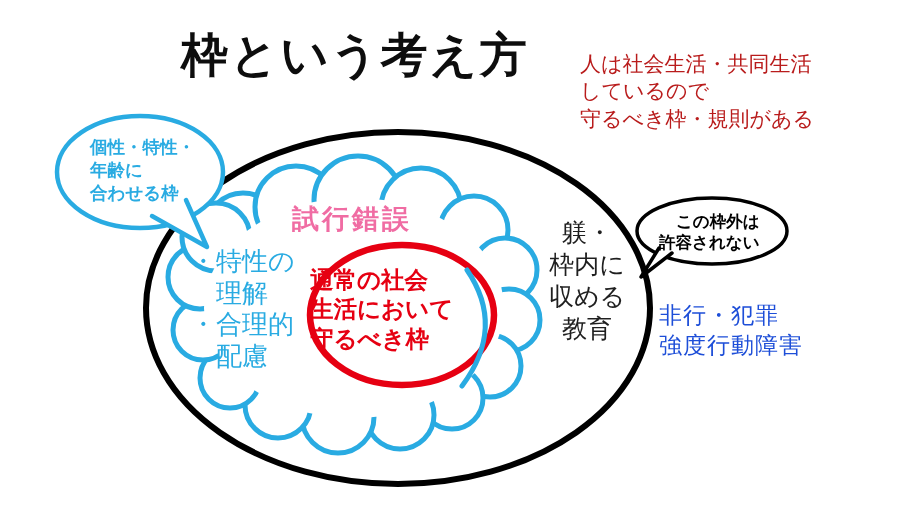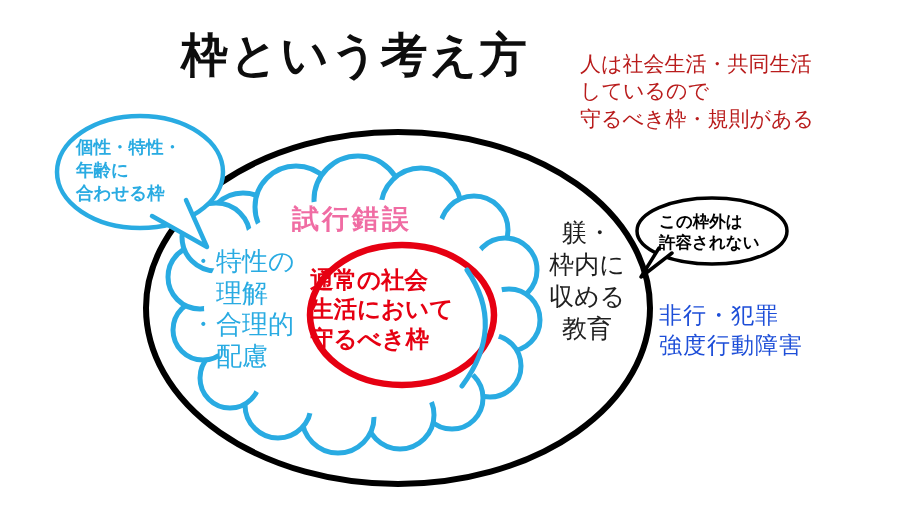--- a/index.html
+++ b/index.html
@@ -8,26 +8,26 @@
     font-family:"Liberation Sans","DejaVu Sans",sans-serif;
   }
   .stage svg{position:absolute;left:0;top:0;}
   .txt{position:absolute;white-space:pre-line;}
   .title{
     left:140px;top:24px;width:430px;text-align:center;
     font-family:"Liberation Serif","DejaVu Serif",serif;
     font-weight:bold;font-size:47px;letter-spacing:2px;color:#0d0d0d;
   }
   .top-right-note{left:580px;top:42px;font-size:21px;line-height:1.3;color:#b91c1c;margin-top:8px;}
-  .bubble-blue-text{left:76px;top:136px;font-size:17.5px;font-weight:bold;line-height:1.32;color:#29abe2;}
+  .bubble-blue-text{left:90px;top:136px;font-size:17.5px;font-weight:bold;line-height:1.32;color:#29abe2;}
   .trial-error{left:267px;top:201px;font-size:27px;font-weight:bold;letter-spacing:3px;color:#f06ca3;padding-left:25px;}
   .supports{left:190px;top:246px;font-size:26px;line-height:1.22;color:#29abe2;}
   .core-frame{left:310px;top:266px;width:184px;text-align:left;font-size:23.5px;font-weight:bold;line-height:1.25;color:#e60012;}
   .discipline{left:533px;top:216px;width:108px;text-align:center;font-size:25px;line-height:1.28;color:#1f1f1f;}
-  .bubble-white-text{left:659px;top:211px;font-size:16.5px;font-weight:bold;line-height:1.3;color:#000000;}
+  .bubble-white-text{left:659px;top:211px;font-size:16.5px;font-weight:bold;line-height:1.3;color:#000000;text-align:right;}
   .overadaptation{left:482px;top:353px;font-size:25px;line-height:1.3;color:#2a2a2a;}
   .deviance{left:659px;top:300px;font-size:23px;line-height:1.32;letter-spacing:1px;color:#1d4ed8;}
 </style>
 </head>
 <body>
 
 <div class="stage">
 
   <svg width="900" height="506" viewBox="0 0 900 506">
 

